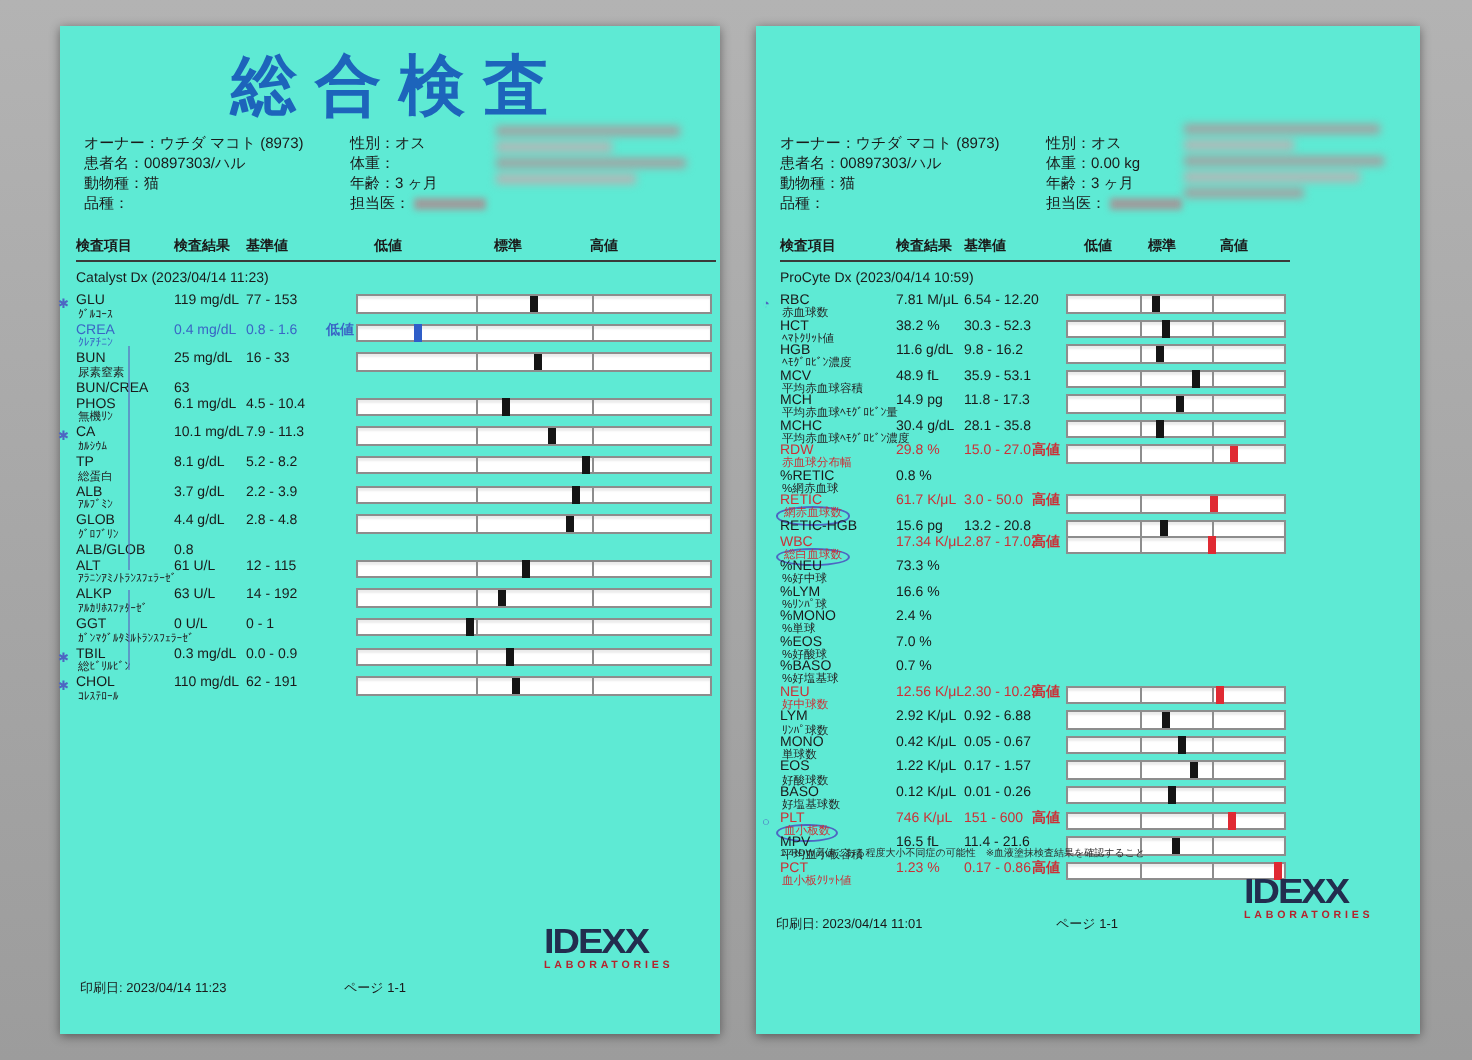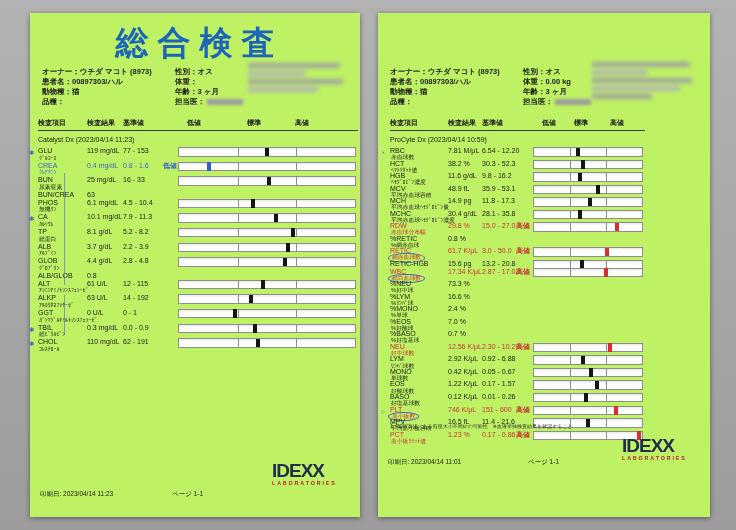--- a/index.html
+++ b/index.html
@@ -3,37 +3,37 @@
 <meta charset="utf-8">
 <style>
   html,body{margin:0;padding:0;}
   body{
     width:736px;height:530px;overflow:hidden;
     background:linear-gradient(180deg,#b3b3b3 0%,#a7a7a7 50%,#9c9c9c 100%);
     font-family:"Liberation Sans","DejaVu Sans",sans-serif;
     position:relative;
   }
   .page{
-    position:absolute;top:13px;height:504px;background:#bef264;
+    position:absolute;top:13px;height:504px;background:#5eead4;
     box-shadow:0 1px 5px rgba(0,0,0,.45);
   }
   .page-left{left:30px;width:330px;
     --cr:49px;--cg:85px;--cf:125px;--bl:140px;--bw:176px;
     --hl:149px;--hn:209px;--hh:257px;--tw:320px;--tl:8px;}
   .page-right{left:378px;width:332px;
     --cr:58px;--cg:92px;--cf:126px;--bl:143px;--bw:108px;
     --hl:152px;--hn:184px;--hh:220px;--tw:255px;--tl:12px;}
 
   .doc-title{
     position:absolute;top:8px;left:0;right:0;text-align:center;
     font-size:33px;font-weight:bold;color:#1d64bb;letter-spacing:9px;
     text-indent:9px;white-space:nowrap;
   }
   .info{position:absolute;top:54px;left:12px;right:8px;height:48px;}
-  .info-col{position:absolute;top:0;font-weight:bold;}
+  .info-col{position:absolute;top:0;}
   .info-col.c1{left:0;}
   .info-col.c2{left:133px;}
   .info-row{font-size:7.5px;line-height:10px;color:#1a1a1a;white-space:nowrap;}
   .info-row .il{color:#1a1a1a;}
   .blur-inline{display:inline-block;width:36px;height:6px;background:#9d9d9d;filter:blur(1.5px);vertical-align:middle;margin-left:2px;}
   .blurblock{position:absolute;filter:blur(2px);}
   .page-left .blurblock{left:218px;top:50px;}
   .page-right .blurblock{left:214px;top:49px;}
   .bstripe{height:5px;margin-bottom:3px;background:#a2a2a2;}
   .bstripe:nth-child(even){background:#b4b4b4;}

